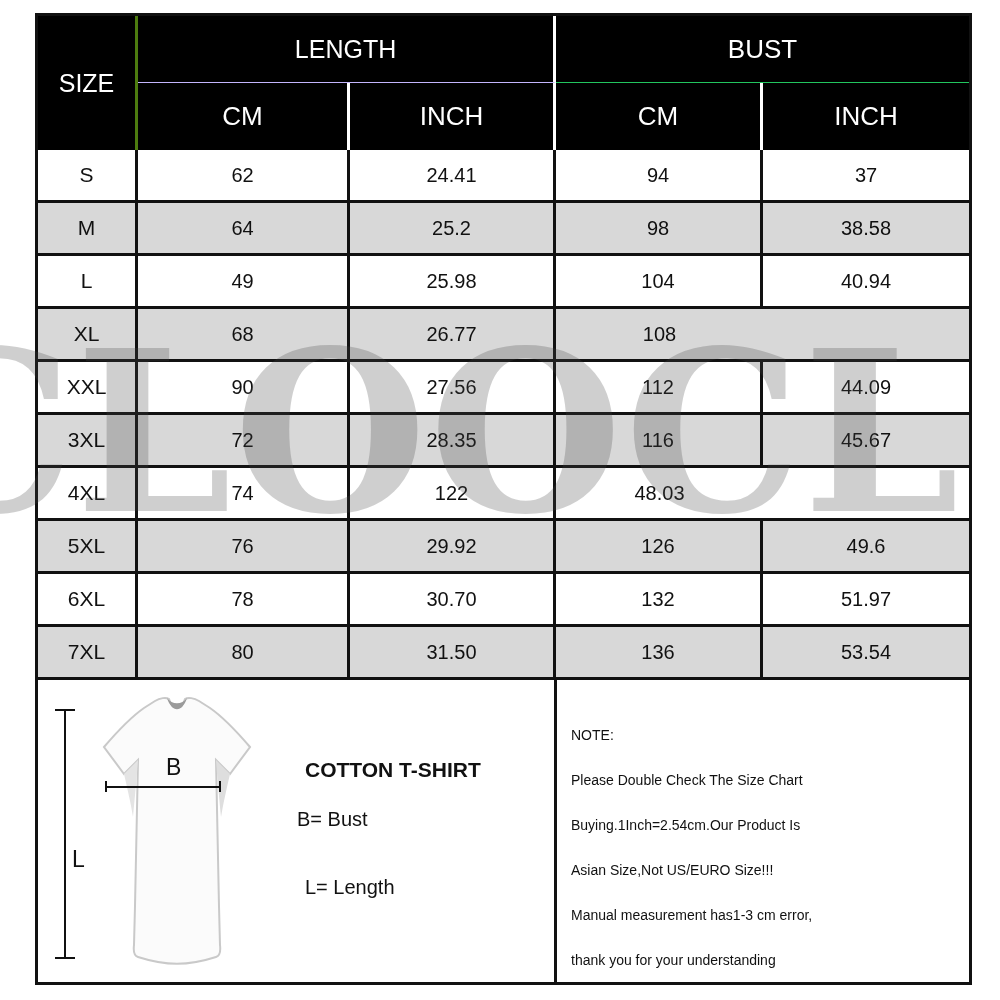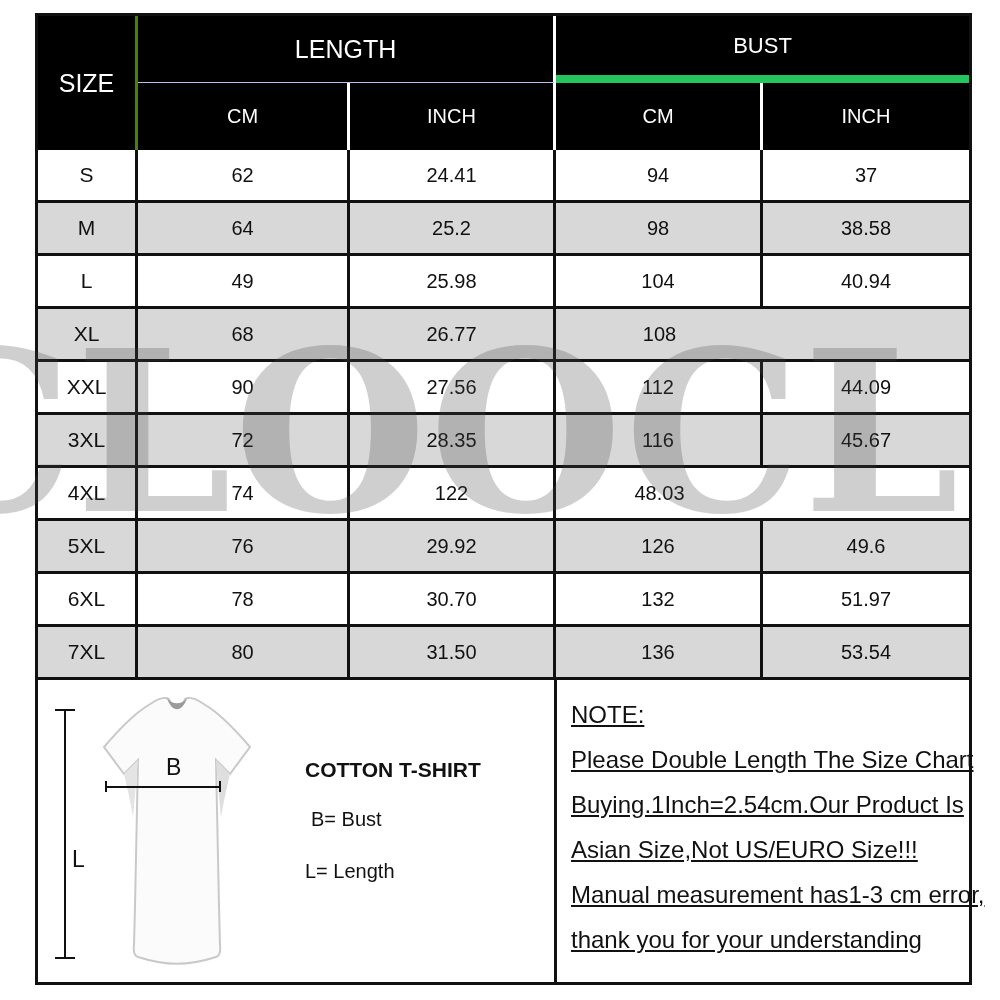--- a/index.html
+++ b/index.html
@@ -8,45 +8,45 @@
 
   .table-wrap { position:absolute; left:35px; top:13px; width:937px;
                 box-sizing:border-box; border:3px solid #111; background:#fff; }
 
   
   .thead { display:grid; grid-template-columns:100px 212px 206px 207px 206px;
            grid-template-rows:67px 67px; background:#000; color:#fff; }
   .thead > div { display:flex; align-items:center; justify-content:center; box-sizing:border-box; }
   .corner { grid-row:1/3; grid-column:1; border-right:3px solid #4d7c0f; font-size:25px; }
   .group-length { grid-row:1; grid-column:2/4; border-right:3px solid #fff; border-bottom:1px solid #c4b5fd; font-size:25px; }
-  .group-bust { grid-row:1; grid-column:4/6; border-bottom:8px solid #22c55e; font-size:22px; }
-  .sub { grid-row:2; font-size:20px; }
+  .group-bust { grid-row:1; grid-column:4/6; border-bottom:1px solid #22c55e; font-size:26px; }
+  .sub { grid-row:2; font-size:26px; }
   .sub.bdr { border-right:3px solid #fff; }
 
   
   .tr { display:grid; grid-template-columns:100px 212px 206px 207px 206px;
         height:53px; border-bottom:3px solid #111; box-sizing:border-box; background:#fff; }
   .tr.alt { background:#d8d8d8; }
   .td { display:flex; align-items:center; justify-content:center; font-size:20px;
         box-sizing:border-box; border-right:3px solid #111; }
   .td:last-child { border-right:none; }
   .td.size { font-size:21px; }
 
   
   .tfoot { display:grid; grid-template-columns:519px 412px; height:302px; background:#fff; }
   .diagram-cell { position:relative; border-right:3px solid #111; box-sizing:border-box; }
-  .note-cell { box-sizing:border-box; padding:12px 10px 0 14px; font-size:24px;text-decoration:underline; }
+  .note-cell { box-sizing:border-box; padding:32px 10px 0 14px; font-size:14px; }
   .note-line { height:45px; display:flex; align-items:center; white-space:nowrap; }
 
   .abs { position:absolute; }
   .mline { position:absolute; background:#111; }
   .marker { position:absolute; font-size:23px; color:#111; }
   .legend-title { position:absolute; left:267px; top:78px; font-size:21px; font-weight:bold; }
-  .legend-row1  { position:absolute; left:273px; top:128px; font-size:20px; }
-  .legend-row2  { position:absolute; left:267px; top:180px; font-size:20px; }
+  .legend-row1  { position:absolute; left:259px; top:128px; font-size:20px; }
+  .legend-row2  { position:absolute; left:267px; top:196px; font-size:20px; }
 
   
   .wm { position:absolute; left:35px; top:328px; width:788px; height:210px;
         display:flex; align-items:center; justify-content:center;
         font-family:"DejaVu Serif","Liberation Serif",serif; font-weight:bold;
         font-size:222px; letter-spacing:2px; color:rgba(70,70,70,0.26);
         z-index:6; pointer-events:none; user-select:none; }
 </style>
 </head>
 <body>
@@ -166,21 +166,21 @@
         </div>
         <div class="marker" style="left:128px; top:74px;">B</div>
 
         <div class="legend-title">COTTON T-SHIRT</div>
         <div class="legend-row1">B= Bust</div>
         <div class="legend-row2">L= Length</div>
       </div>
 
       <div class="note-cell">
         <div class="note-line">NOTE:</div>
-        <div class="note-line">Please Double Length The Size Chart</div>
+        <div class="note-line">Please Double Check The Size Chart</div>
         <div class="note-line">Buying.1Inch=2.54cm.Our Product Is</div>
         <div class="note-line">Asian Size,Not US/EURO Size!!!</div>
         <div class="note-line">Manual measurement has1-3 cm error,</div>
         <div class="note-line">thank you for your understanding</div>
       </div>
 
     </div>
   </div>
 
   <div class="wm">CLOOCL</div>

